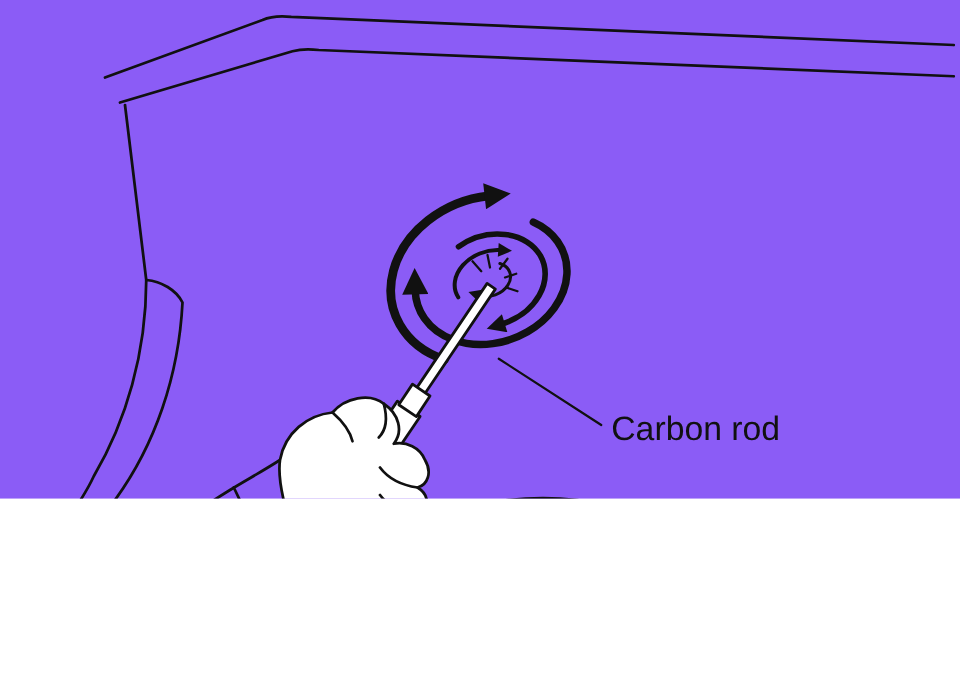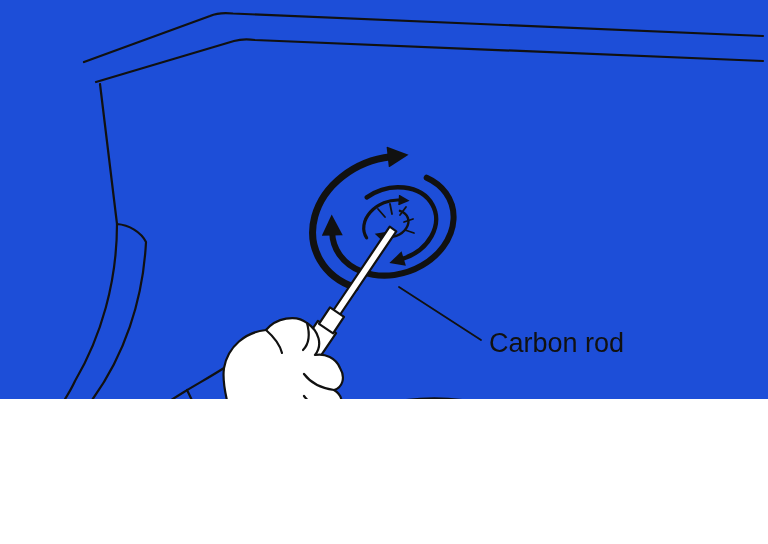--- a/index.html
+++ b/index.html
@@ -5,21 +5,21 @@
   html, body {
     margin: 0;
     padding: 0;
     background: #ffffff;
     font-family: "Liberation Sans", sans-serif;
   }
   .figure-wrap {
     position: relative;
     width: 768px;
     height: 399px;
-    background: #1d4ed8;
+    background: #8b5cf6;
     overflow: hidden;
   }
   svg { display: block; }
   .line {
     stroke: #111111;
     fill: none;
     stroke-width: 2.2;
     stroke-linecap: round;
     stroke-linejoin: round;
   }

